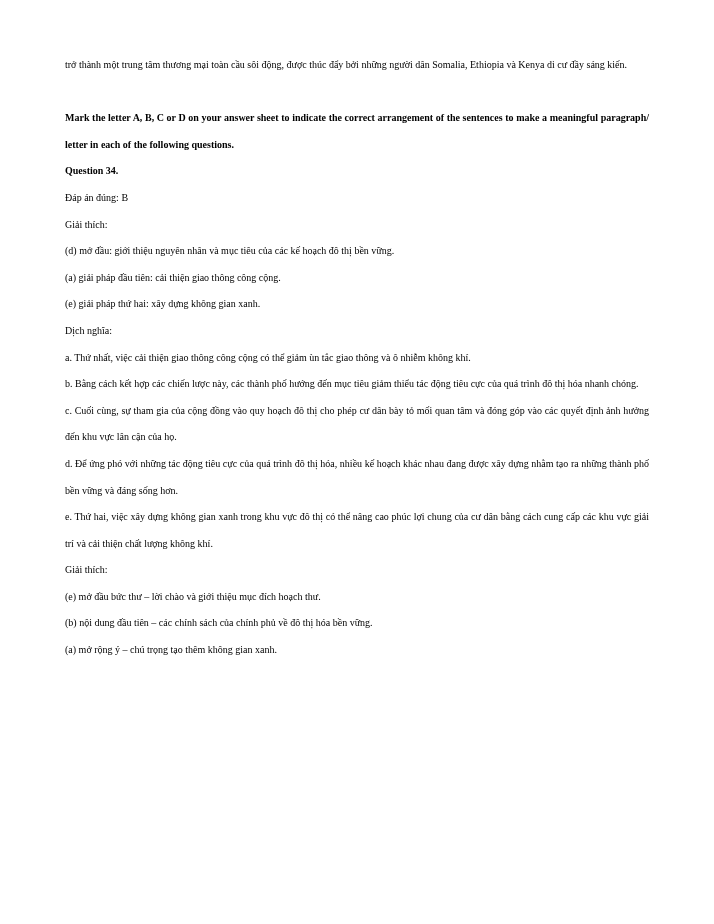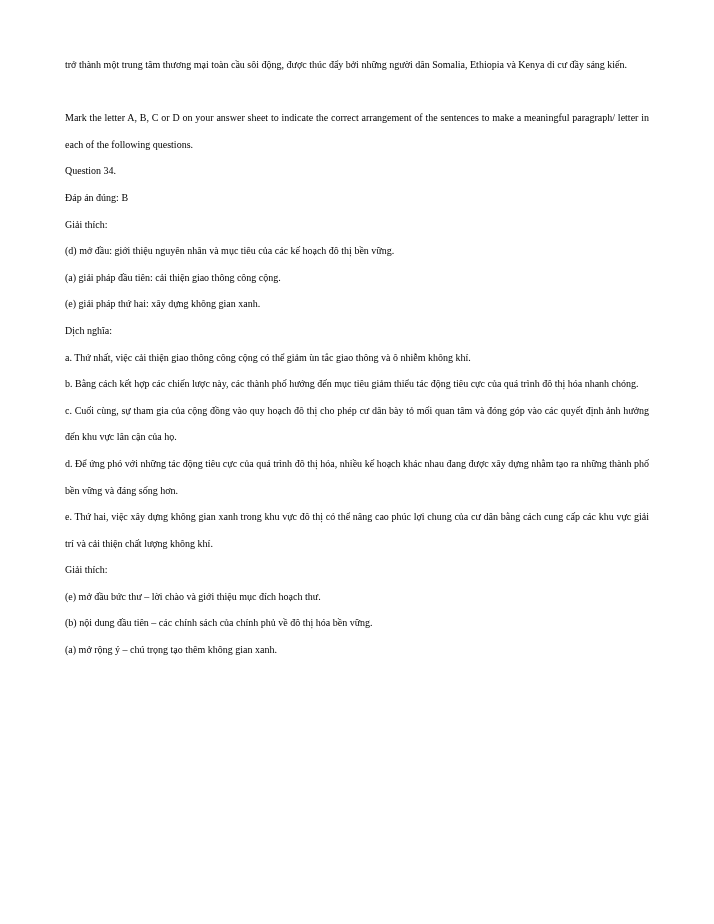--- a/index.html
+++ b/index.html
@@ -19,21 +19,21 @@
     line-height: 26.6px;
     padding: 52px 65px 0 65px;
     overflow: hidden;
   }
   .para {
     margin: 0;
     text-align: justify;
     text-justify: inter-word;
   }
   .bold {
-    font-weight: normal;
+    font-weight: bold;
   }
   .blank-line {
     height: 26.6px;
   }
 </style>
 </head>
 <body>
 
 <div class="page">
 

